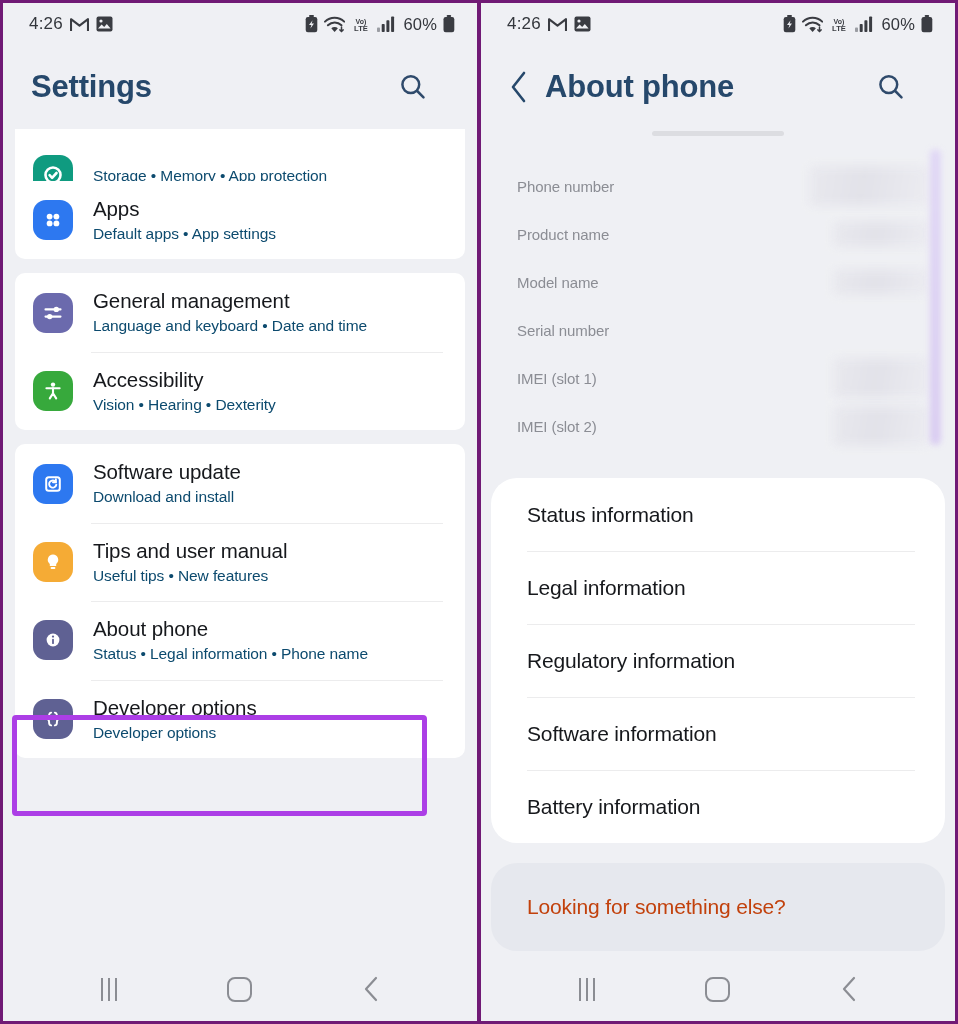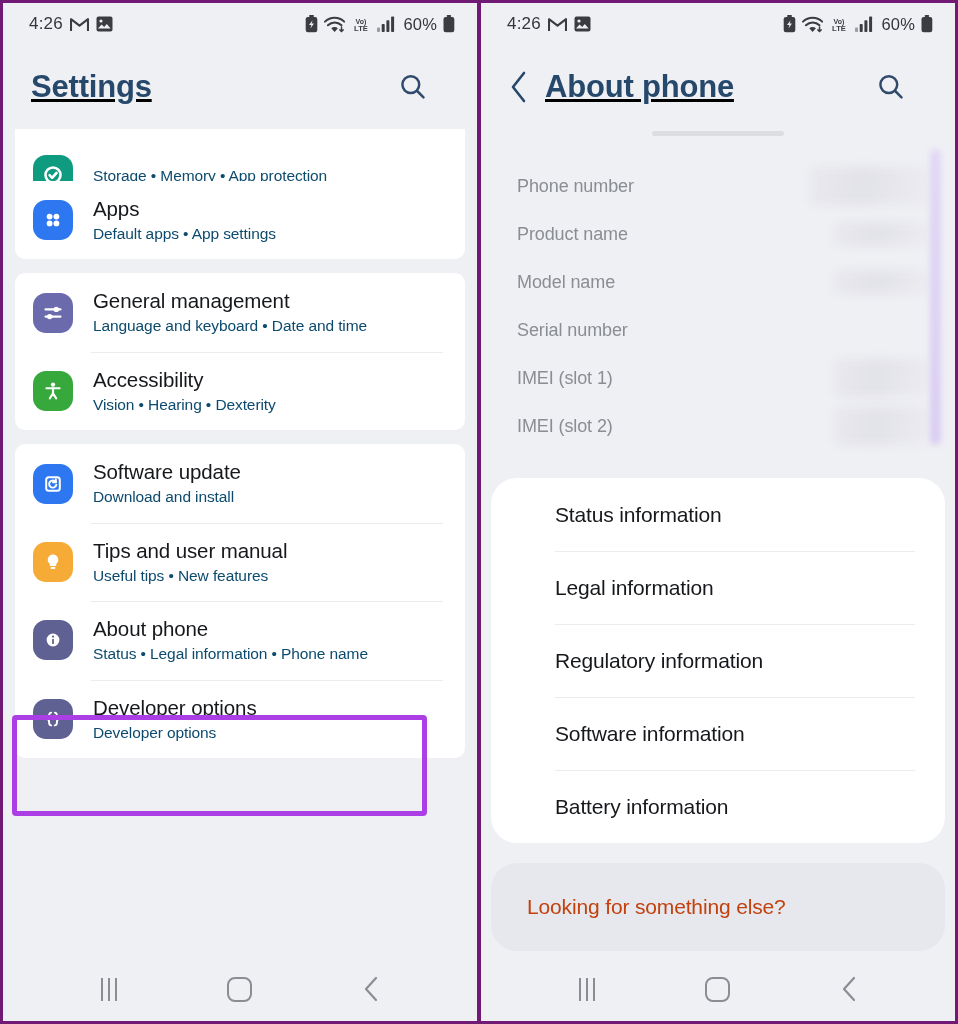--- a/index.html
+++ b/index.html
@@ -42,21 +42,20 @@
   .sb-pct { font-size: 16.5px; color: #33363c; letter-spacing: .2px; }
   .ic { display: block; }
 
   
   .header {
     display: flex;
     align-items: center;
     padding: 0 42px 0 28px;
     height: 84px;
     flex: 0 0 auto;
-    text-decoration: underline;
   }
   .header .title {
     color: #26486b;
     font-size: 31px;
     font-weight: 700;
     letter-spacing: -.2px;
     white-space: nowrap;
   }
   .header.with-back { padding-left: 18px; }
   .back-btn {
@@ -163,21 +162,21 @@
   .info-list {
     padding: 26px 26px 18px 36px;
   }
   .info-row {
     display: flex;
     align-items: center;
     justify-content: space-between;
     height: 48px;
   }
   .info-label {
-    font-size: 18px;
+    font-size: 15px;
     color: #8b8d94;
     letter-spacing: -.1px;
   }
   .info-val {
     width: 120px; height: 26px;
     border-radius: 5px;
     background: linear-gradient(100deg,#e9e9ee,#e2e2e9 45%,#ececf1);
     filter: blur(5px);
     opacity: .95;
   }
@@ -193,21 +192,20 @@
     background: linear-gradient(180deg,#ded3f6,#d6c6f2);
     filter: blur(3px);
     opacity: .85;
   }
 
   .card2 {
     background: #ffffff;
     border-radius: 26px;
     margin: 10px 10px 0 10px;
     overflow: hidden;
-    padding-left: 28px;
   }
   .mrow {
     height: 73px;
     display: flex;
     align-items: center;
     padding: 0 30px 0 36px;
     position: relative;
     font-size: 21px;
     color: #16181c;
     letter-spacing: -.15px;

